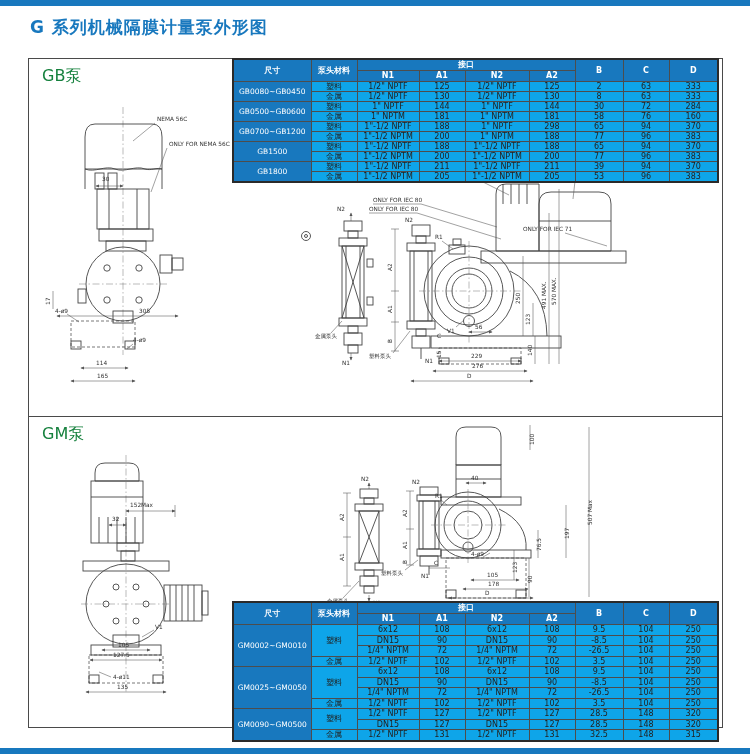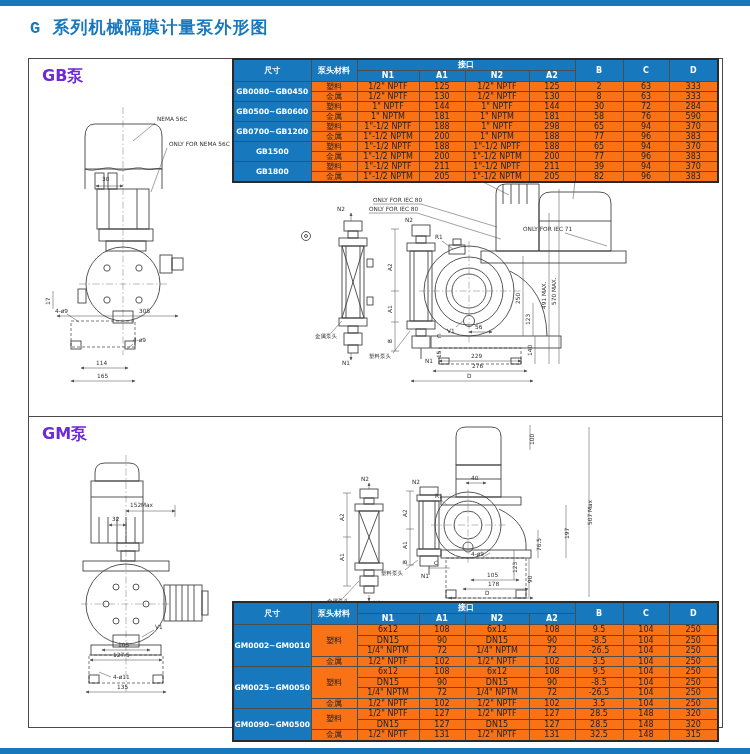--- a/index.html
+++ b/index.html
@@ -1,35 +1,35 @@
 <!DOCTYPE html>
 <html style="--accent: #1878be;"><head>
 <meta charset="utf-8">
 <style>
   html,body{margin:0;padding:0;background:#e8e8e8;}
   .page{position:relative;width:750px;height:754px;background:#ffffff;margin:0 auto;
         font-family:"DejaVu Sans","Liberation Sans",sans-serif;overflow:hidden;}
   .bar{position:absolute;left:0;width:750px;height:6px;background:var(--accent,#1878be);}
   #topbar{top:0;} #botbar{top:748px;}
   .doc-title{position:absolute;left:30px;top:16px;font-size:17px;font-weight:bold;
-             color:var(--accent,#1878be);letter-spacing:1px;font-family:Liberation Mono, monospace;}
+             color:var(--accent,#1878be);letter-spacing:1px;}
   .panel{position:absolute;left:28px;width:693px;border:1px solid #4a4a4a;background:#fff;}
   #gb-panel{top:58px;height:362px;}
   #gm-panel{top:416px;height:310px;}
-  .panel-label{position:absolute;left:13px;top:7px;font-size:16px;font-weight:bold;color:#6d28d9;z-index:5;}
+  .panel-label{position:absolute;left:13px;top:7px;font-size:16px;font-weight:normal;color:#15803d;z-index:5;}
   svg.draw{position:absolute;left:0;top:0;}
-  table.spec{position:absolute;border-collapse:collapse;table-layout:fixed;background:#f97316;
+  table.spec{position:absolute;border-collapse:collapse;table-layout:fixed;background:#0ea5e9;
              font-size:8px;color:#222;z-index:6;border:2px solid #2a2a2a;}
   #gb-table{left:203px;top:-1px;width:487px;}
   #gm-table{left:203px;top:184px;width:487px;}
   .spec th,.spec td{border:1px solid #4d4d4d;text-align:center;padding:0;overflow:hidden;white-space:nowrap;}
   .spec thead th{background:var(--accent,#1878be);color:#fff;font-weight:bold;height:10px;line-height:10px;font-size:8px;}
   #gb-table td{height:9px;line-height:9px;}
   #gm-table td{height:9.5px;line-height:9.5px;}
-  .spec td.size{background:var(--accent,#1878be);color:#fff;font-weight:bold;font-size:7.5px;}
+  .spec td.size{background:var(--accent,#1878be);color:#fff;font-weight:normal;font-size:7.5px;}
   .spec tr.grp td{border-top:1.5px solid #222;}
   text{fill:#333;font-size:5.8px;font-family:"DejaVu Sans","Liberation Sans",sans-serif;}
   text.cjk{font-size:5.5px;}
   .ln{stroke:#444;fill:none;stroke-width:0.9;}
   .dim{stroke:#555;fill:none;stroke-width:0.55;}
   .cl{stroke:#777;fill:none;stroke-width:0.5;stroke-dasharray:7 2.5 1.5 2.5;}
   .dash{stroke:#555;fill:none;stroke-width:0.8;stroke-dasharray:3 2;}
 </style>
 </head>
 <body>
@@ -271,21 +271,21 @@
             <td>284</td>
           </tr>
           <tr>
             <td>金属</td>
             <td>1" NPTM</td>
             <td>181</td>
             <td>1" NPTM</td>
             <td>181</td>
             <td>58</td>
             <td>76</td>
-            <td>590</td>
+            <td>160</td>
           </tr>
           <tr class="grp">
             <td rowspan="2" class="size">GB0700~GB1200</td>
             <td>塑料</td>
             <td>1"-1/2 NPTF</td>
             <td>188</td>
             <td>1" NPTF</td>
             <td>298</td>
             <td>65</td>
             <td>94</td>
@@ -332,21 +332,21 @@
             <td>39</td>
             <td>94</td>
             <td>370</td>
           </tr>
           <tr>
             <td>金属</td>
             <td>1"-1/2 NPTM</td>
             <td>205</td>
             <td>1"-1/2 NPTM</td>
             <td>205</td>
-            <td>82</td>
+            <td>53</td>
             <td>96</td>
             <td>383</td>
           </tr>
         </tbody>
     </table>
   </div>
 
   <div class="panel" id="gm-panel">
     <div class="panel-label">GM泵</div>
 

